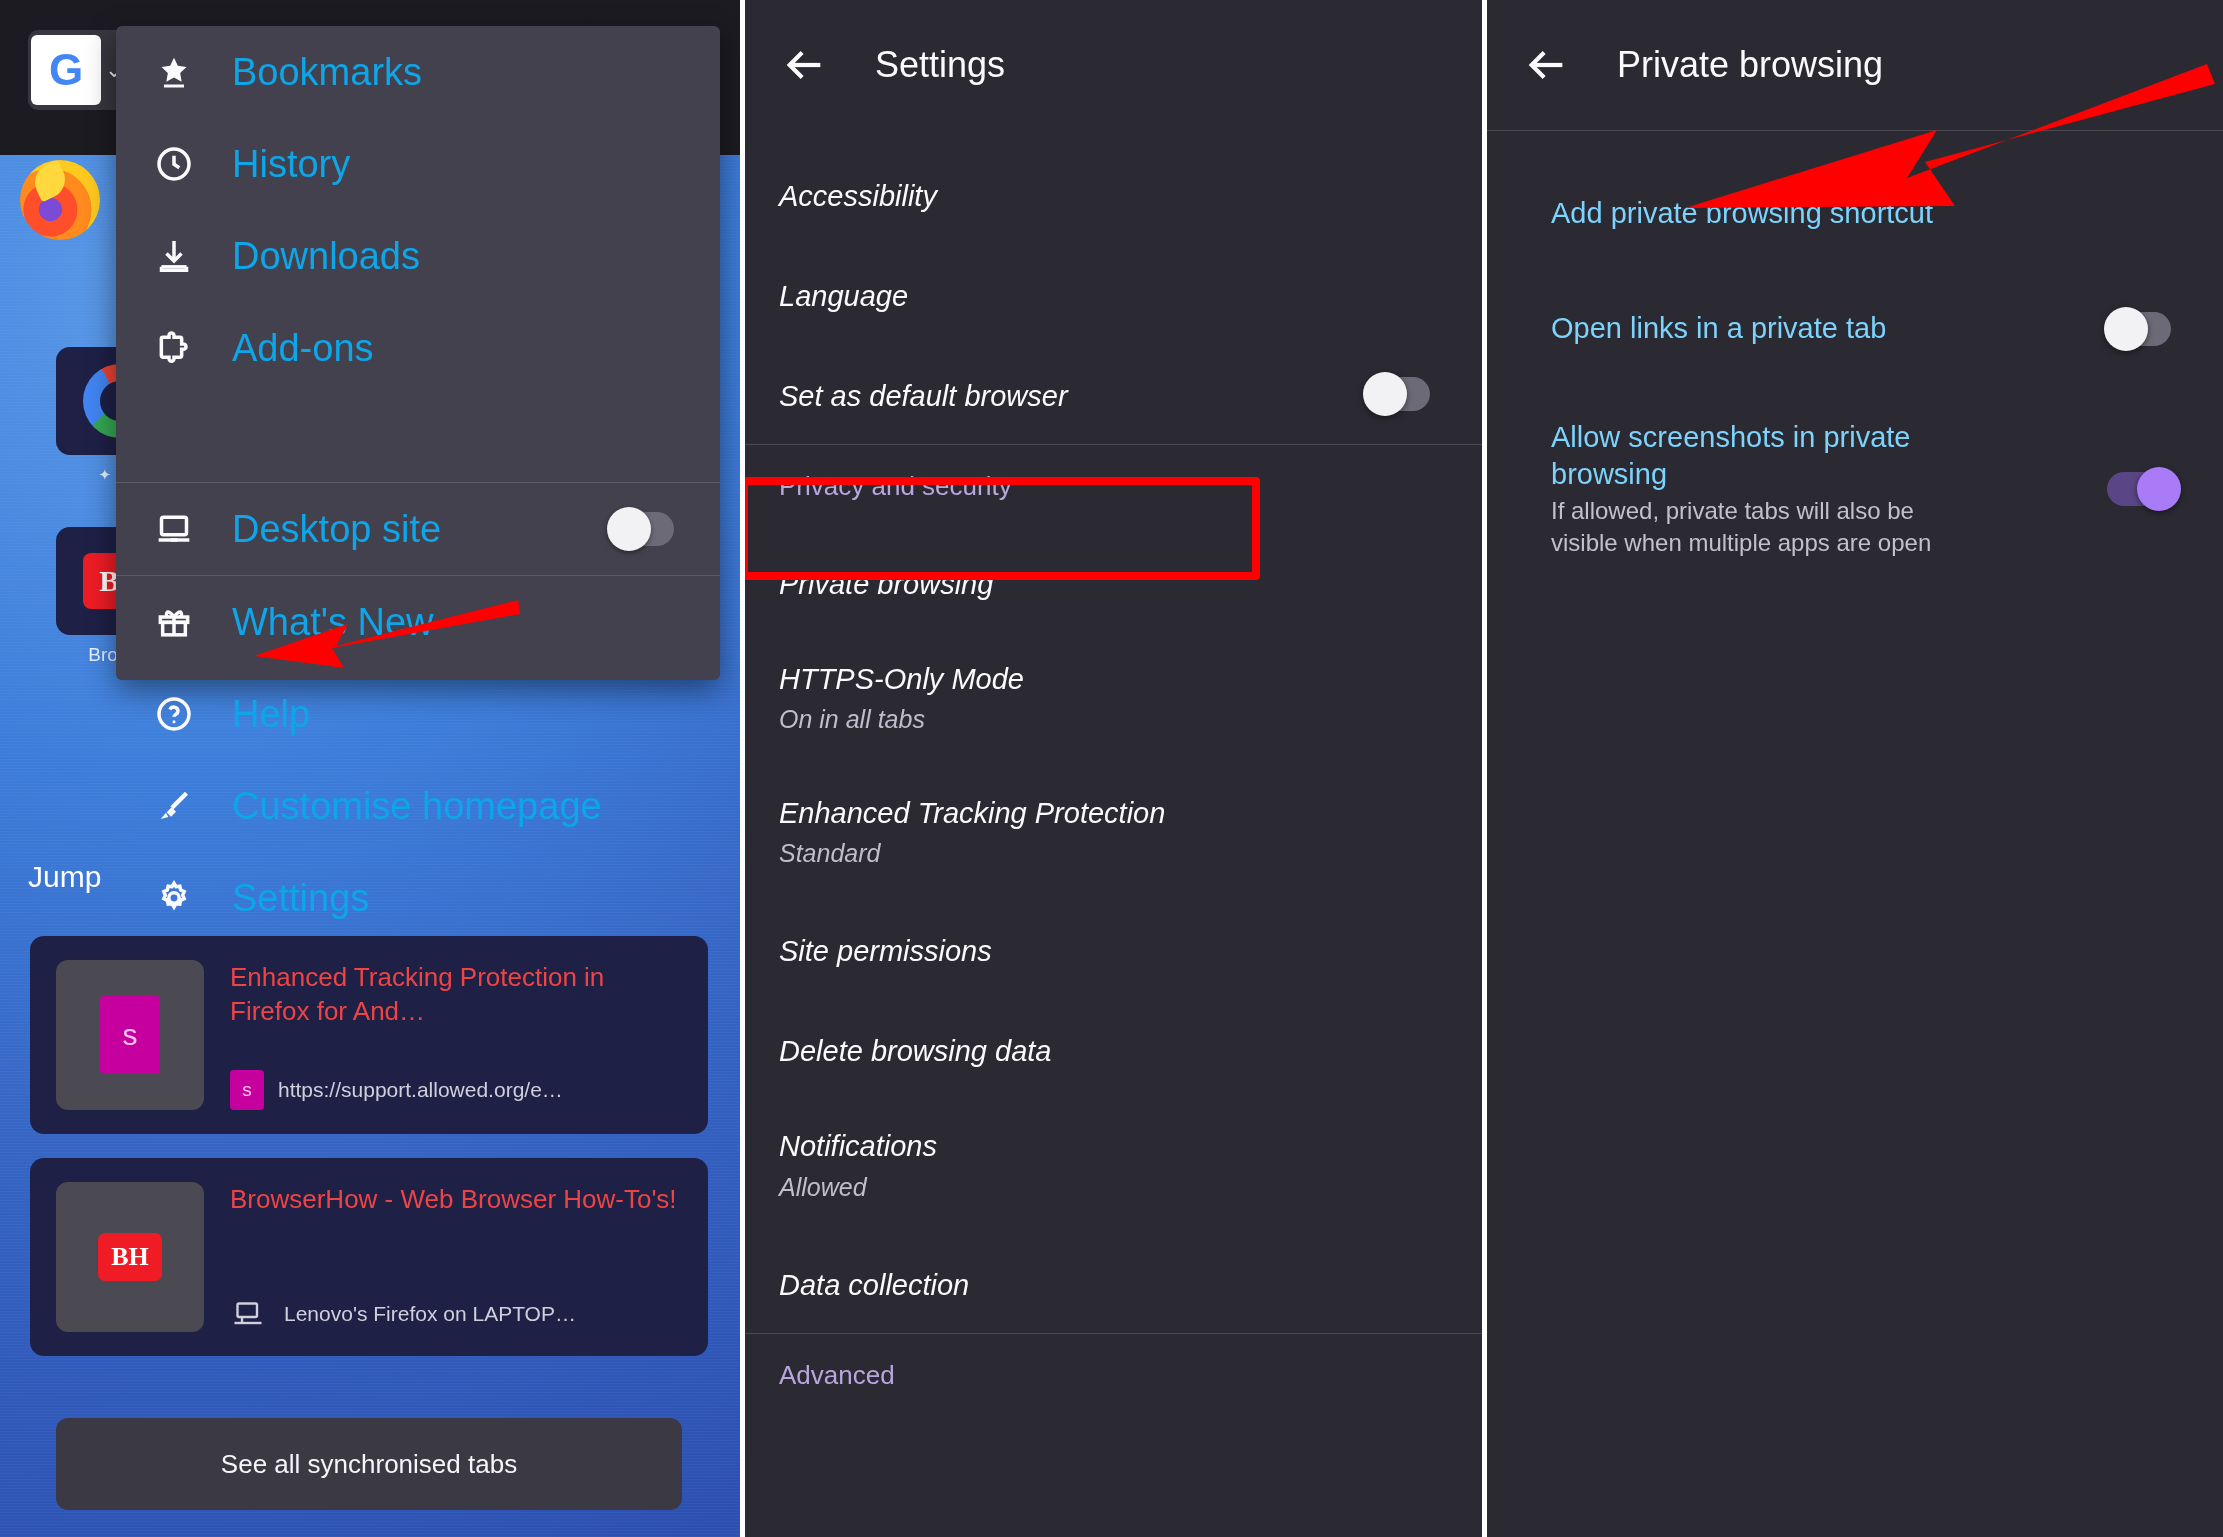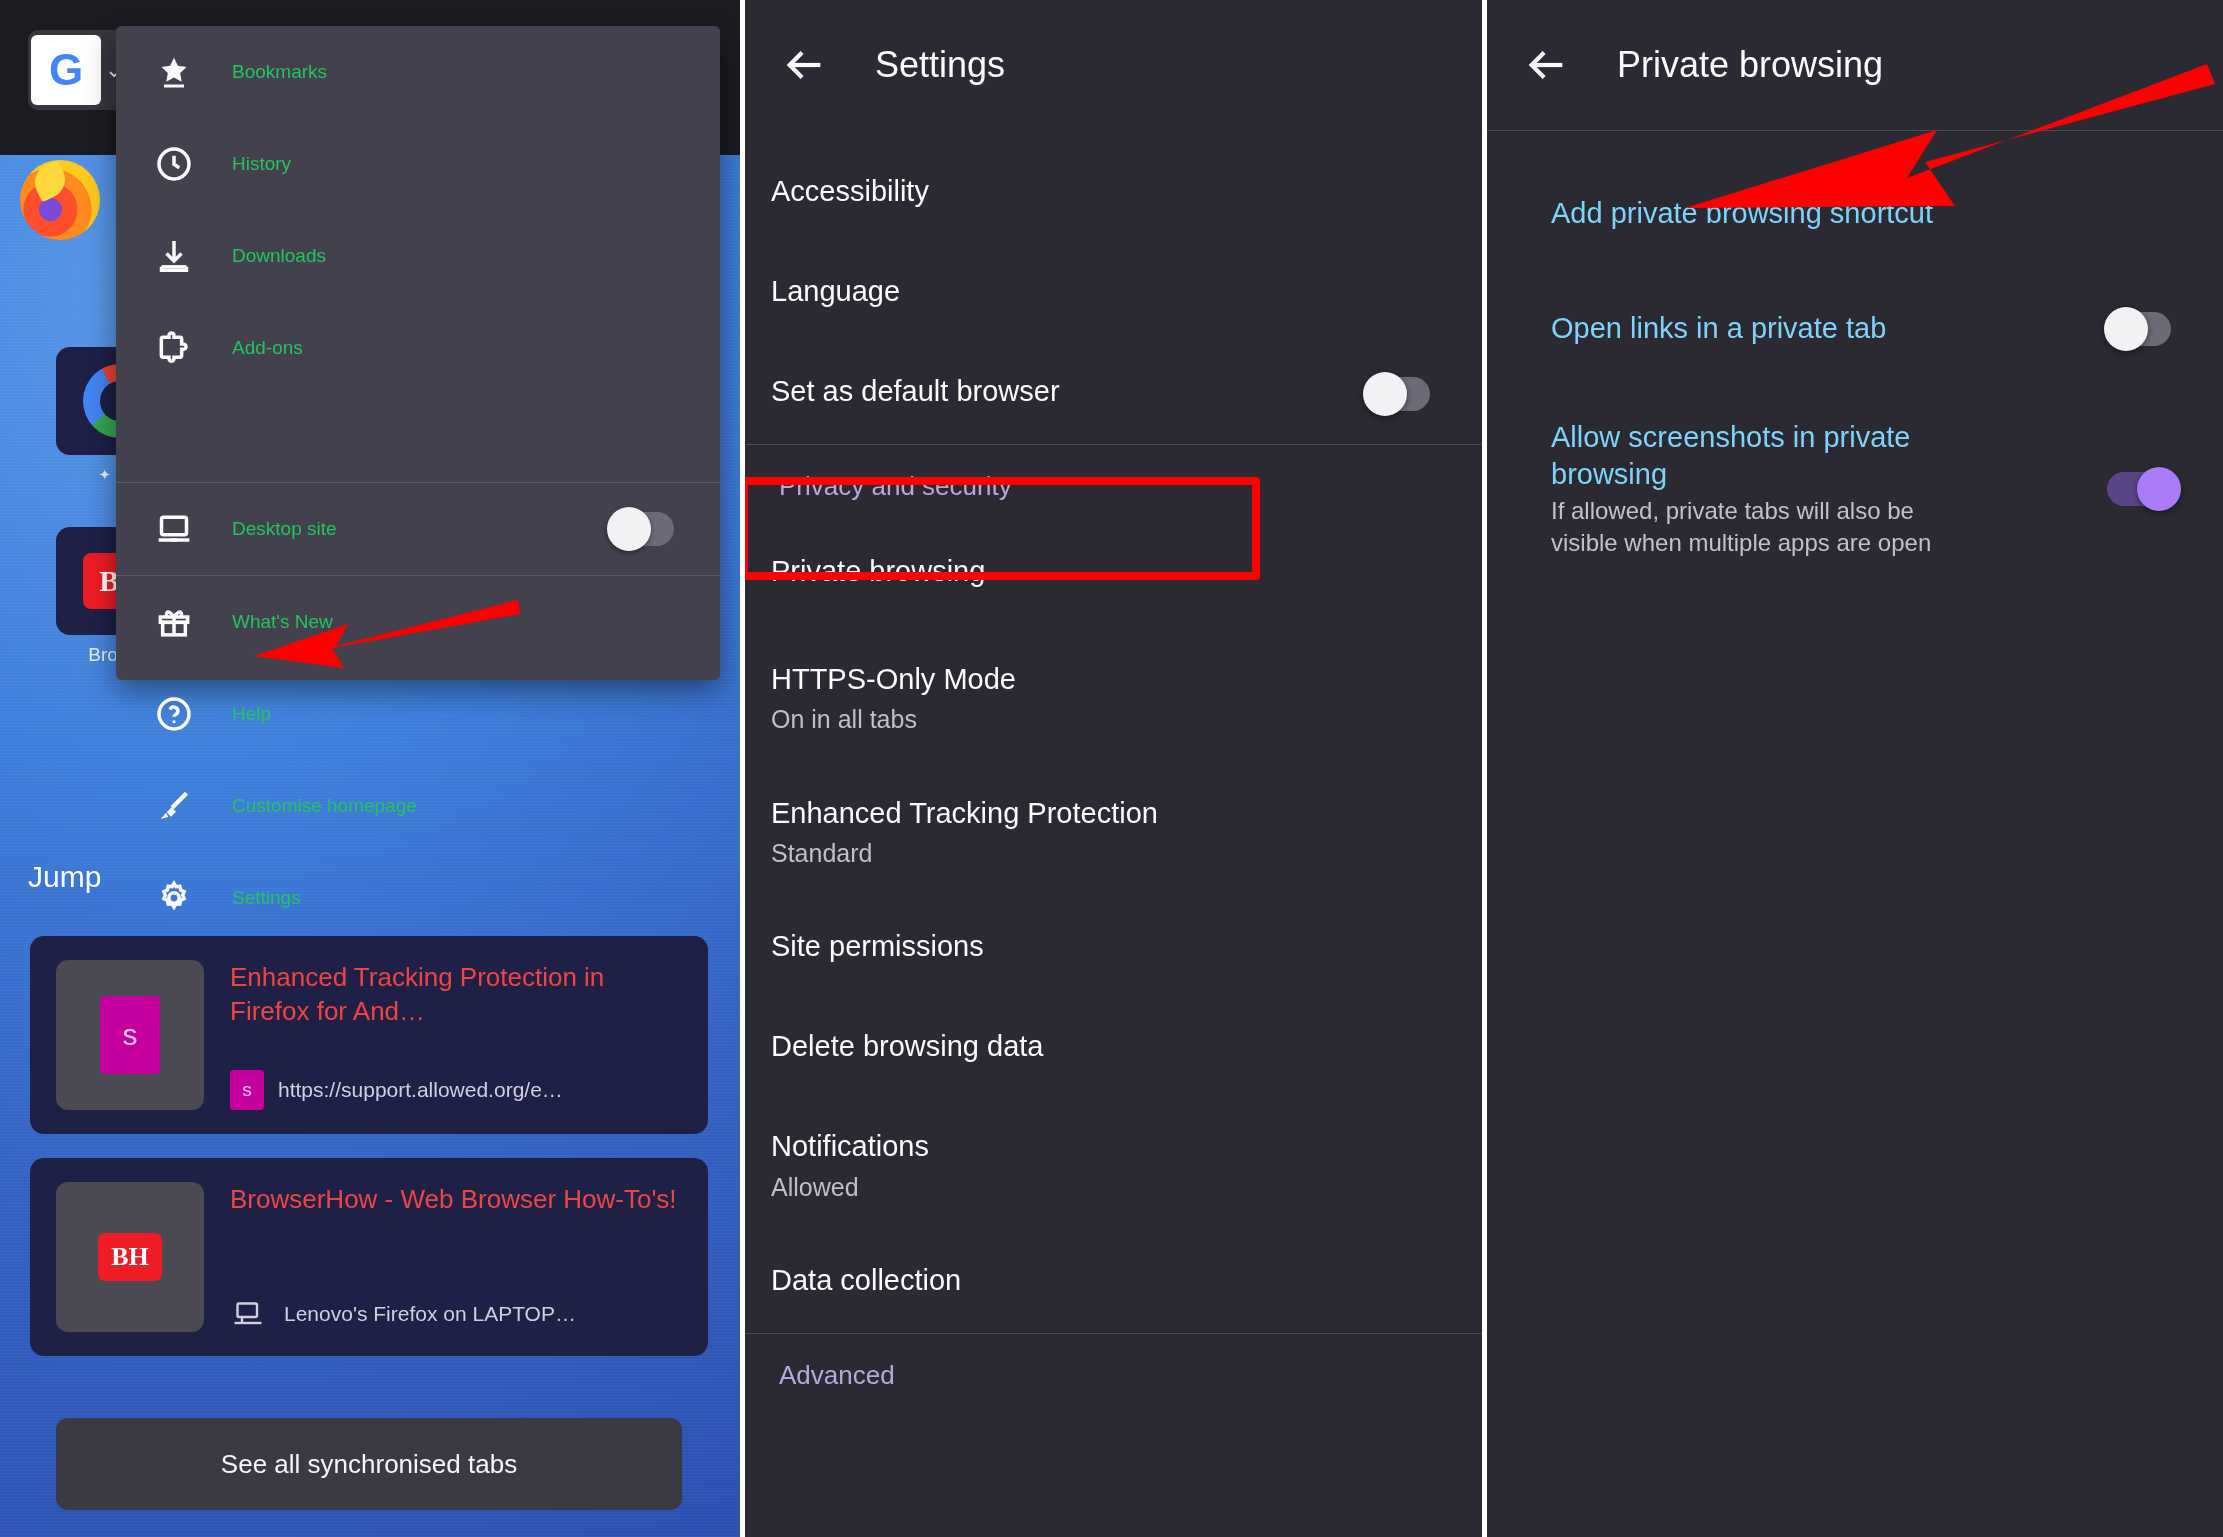--- a/index.html
+++ b/index.html
@@ -121,42 +121,42 @@
 
   
   .menu{
     position:absolute; left:116px; top:26px; width:604px; height:654px;
     background:#42414d; border-radius:6px;
     box-shadow:0 10px 30px rgba(0,0,0,.45);
   }
   .menu-item{
     display:flex; align-items:center; height:92px; padding-left:36px; gap:36px; position:relative;
   }
-  .menu-item .mlabel{ font-size:19px; color:#22c55e; }
+  .menu-item .mlabel{ font-size:38px; color:#0ea5e9; }
   .menu-ico{ width:44px; height:44px; flex:0 0 44px; display:flex; align-items:center; justify-content:center; }
   .menu-ico svg{ width:40px; height:40px; fill:none; stroke:#fbfbfe; stroke-width:2.1; }
   .menu-sep{ height:1px; background:#5b5a66; margin:0; }
   .menu-gap{ height:88px; }
   .mtoggle{
     position:absolute; right:46px; top:50%; transform:translateY(-50%);
     width:64px; height:34px; border-radius:17px; background:#6b6a76;
   }
   .mtoggle::after{
     content:""; position:absolute; left:-3px; top:-5px; width:44px; height:44px;
     border-radius:50%; background:#f2f2f5; box-shadow:0 2px 5px rgba(0,0,0,.4);
   }
 
   
   .sheader{ height:130px; display:flex; align-items:center; gap:44px; padding-left:34px; background:#2b2a33;}
   .back-arrow{ width:52px; height:52px; display:flex; align-items:center; justify-content:center; }
   .back-arrow svg{ width:46px; height:46px; stroke:#fbfbfe; stroke-width:2.2; fill:none; }
   .stitle{ font-size:36px; color:#fbfbfe; }
   .hairline{ height:1px; background:#4a4954; }
 
-  .srow{ position:relative; padding:30px 26px; min-height:100px; display:flex; flex-direction:column; justify-content:flex-start; }
+  .srow{ position:relative; padding:30px 34px; min-height:100px; display:flex; flex-direction:column; justify-content:flex-end;font-style:italic; }
   .srow .rt{ font-size:29px; color:#fbfbfe; line-height:1.22; }
   .srow .rs{ font-size:25px; color:#bfbfcb; margin-top:7px; line-height:1.25; }
   .sect-head{ padding:26px 34px 22px; font-size:26px; color:#b9a6dc; }
 
   .tgl{ position:absolute; right:52px; top:50%; transform:translateY(-50%); width:64px; height:34px; border-radius:17px; }
   .tgl.off{ background:#6b6a76; }
   .tgl.off::after{ content:""; position:absolute; left:-3px; top:-5px; width:44px; height:44px; border-radius:50%; background:#f2f2f5; box-shadow:0 2px 6px rgba(0,0,0,.45);}
   .tgl.on{ background:#5a4686; }
   .tgl.on::after{ content:""; position:absolute; right:-10px; top:-5px; width:44px; height:44px; border-radius:50%; background:#a97bf7; box-shadow:0 2px 6px rgba(0,0,0,.45);}
 

